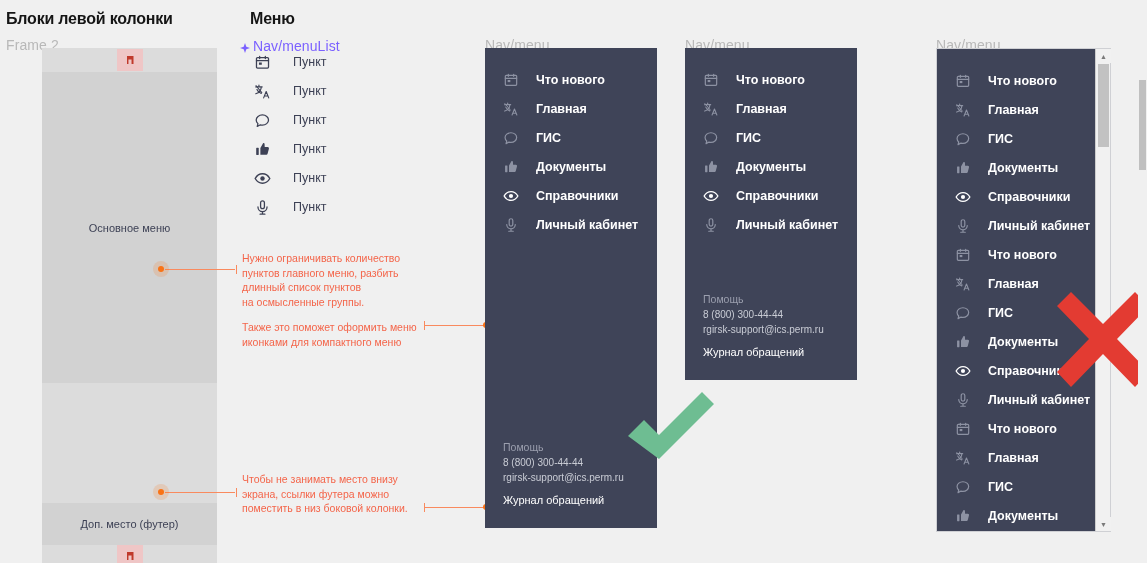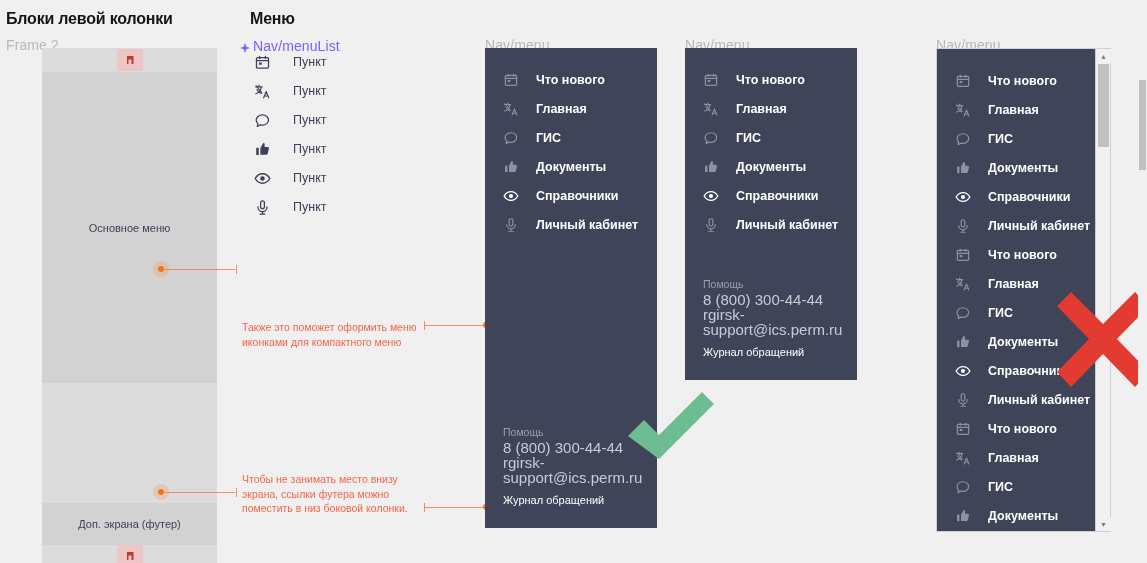--- a/index.html
+++ b/index.html
@@ -107,21 +107,21 @@
   .nav-item .lbl {
     margin-left: 14px;
     font-size: 12.5px; font-weight: bold; color: #ffffff;
     white-space: nowrap;
   }
   .nav-footer { position: absolute; left: 0; width: 100%; }
   .nav-footer .ftitle {
     font-size: 10.5px; color: #9b9fae; margin-left: 18px; line-height: 15px;
   }
   .nav-footer .fline {
-    font-size: 15px; color: #c9ccd5; margin-left: 18px; line-height: 15px;
+    font-size: 10px; color: #c9ccd5; margin-left: 18px; line-height: 15px;
   }
   .nav-footer .flink {
     font-size: 11px; color: #ffffff; margin-left: 18px; margin-top: 9px;
     display: block;
   }
 
   
   .sbar {
     position: absolute; top: 0; width: 15px; height: 100%;
     background: #f1f1f1; border-left: 1px solid #cdcdcd;
@@ -170,21 +170,21 @@
       <span class="glyph"></span>
     </div>
 
     <div class="mock-block" style="top:24px; width:175px; height:311px;">
       <span>Основное меню</span>
     </div>
 
     <div class="mock-band" style="top:335px; width:175px; height:120px;"></div>
 
     <div class="mock-block" style="top:455px; width:175px; height:42px;">
-      <span>Доп. экрана (футер)</span>
+      <span>Доп. место (футер)</span>
     </div>
 
     <div class="mock-band" style="top:497px; width:175px; height:24px;"></div>
     <div class="badge" style="left:75px; top:497px;">
       <span class="glyph"></span>
     </div>
   </div>
 
   <div class="frame-label purple" style="left:253px; top:38px;">Nav/menuList</div>
   <div style="position:absolute; left:240px; top:39px; width:10px; height:10px; color:#7b61ff;">
@@ -244,20 +244,24 @@
         <span class="ico">
           <svg width="17" height="17" viewBox="0 0 24 24" fill="none" stroke="currentColor" stroke-width="1.8" stroke-linecap="round" stroke-linejoin="round">
             <rect x="9.3" y="2.6" width="5.4" height="11" rx="2.7"></rect>
             <path d="M5.6 11.3c0 3.5 2.9 6.4 6.4 6.4s6.4-2.9 6.4-6.4M12 17.7v3.7M8.6 21.4h6.8"></path>
           </svg>
         </span>
         <span class="lbl">Пункт</span>
       </div>
     </div>
 
+  <div class="note" style="left:242px; top:251px; width:175px;">Нужно ограничивать количество
+пунктов главного меню, разбить
+длинный список пунктов
+на осмысленные группы.</div>
   <div class="note" style="left:242px; top:320px; width:185px;">Также это поможет оформить меню
 иконками для компактного меню</div>
   <div class="note" style="left:242px; top:472px; width:185px;">Чтобы не занимать место внизу
 экрана, ссылки футера можно
 поместить в низ боковой колонки.</div>
 
   <div class="conn" style="left:165px; top:269px; width:70px;"></div>
   <div class="conn-dot halo" style="left:158px; top:266px;"></div>
   <div class="conn-cap" style="left:236px; top:265px;"></div>
 

